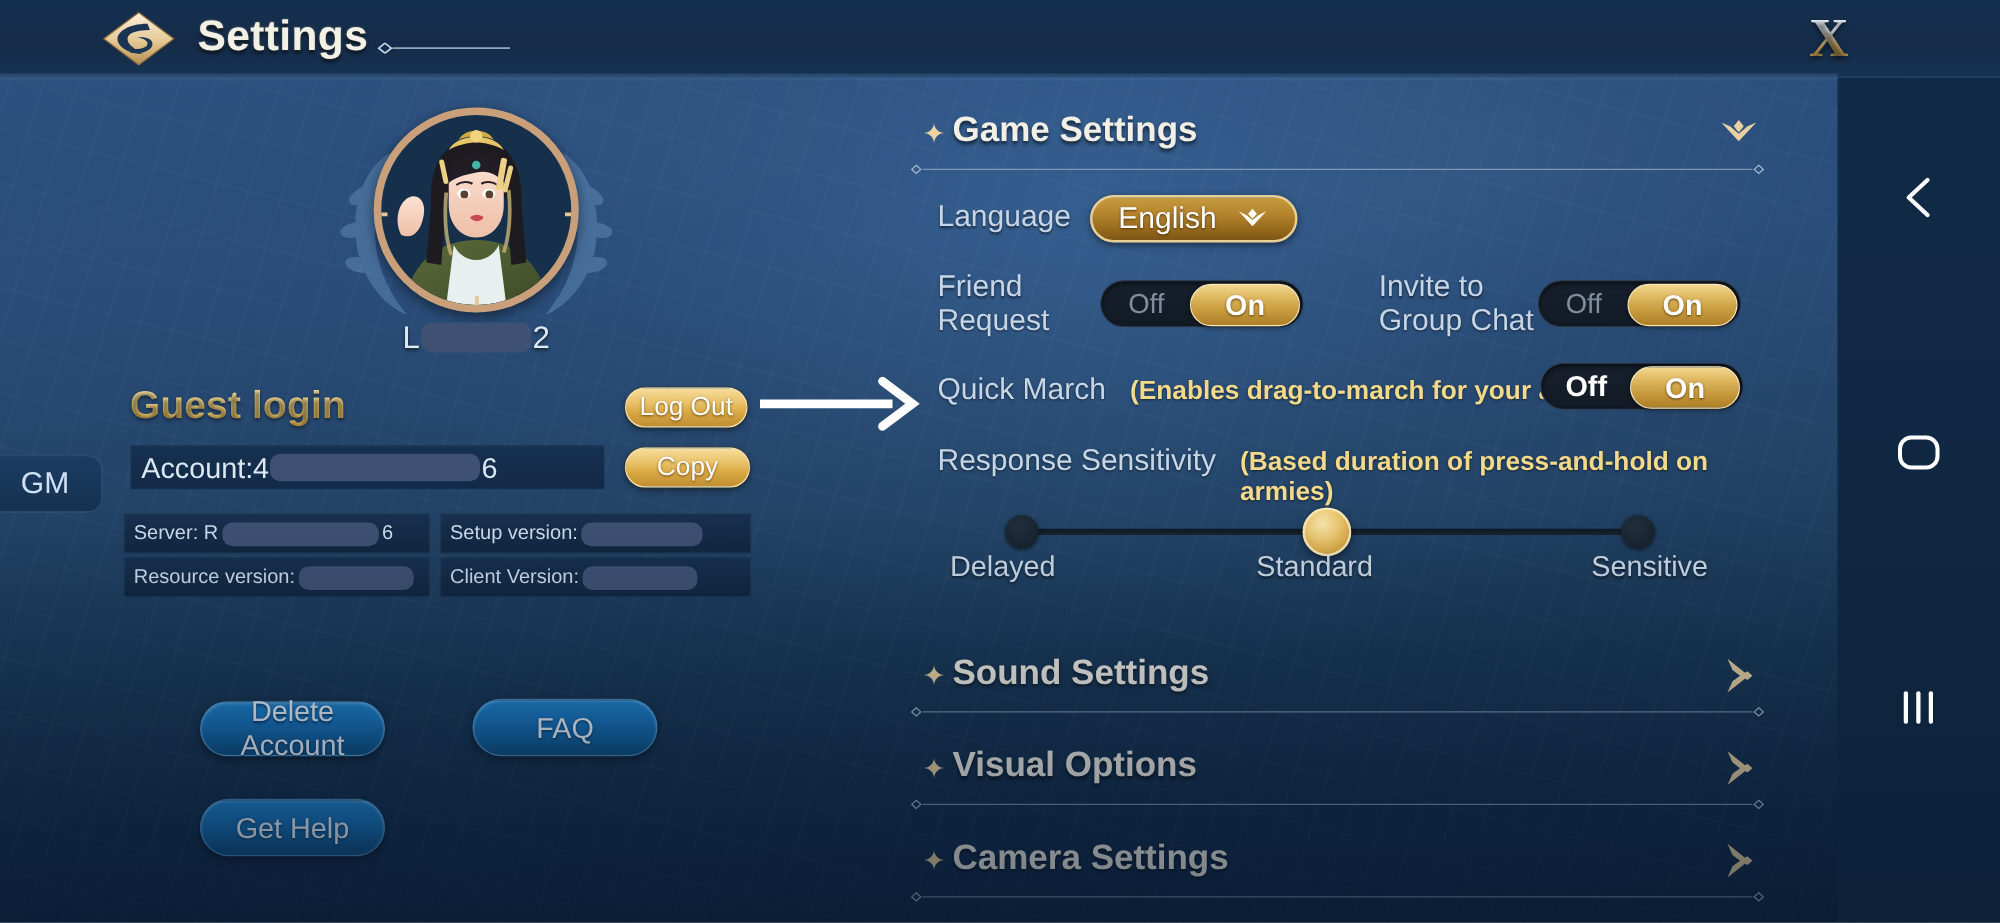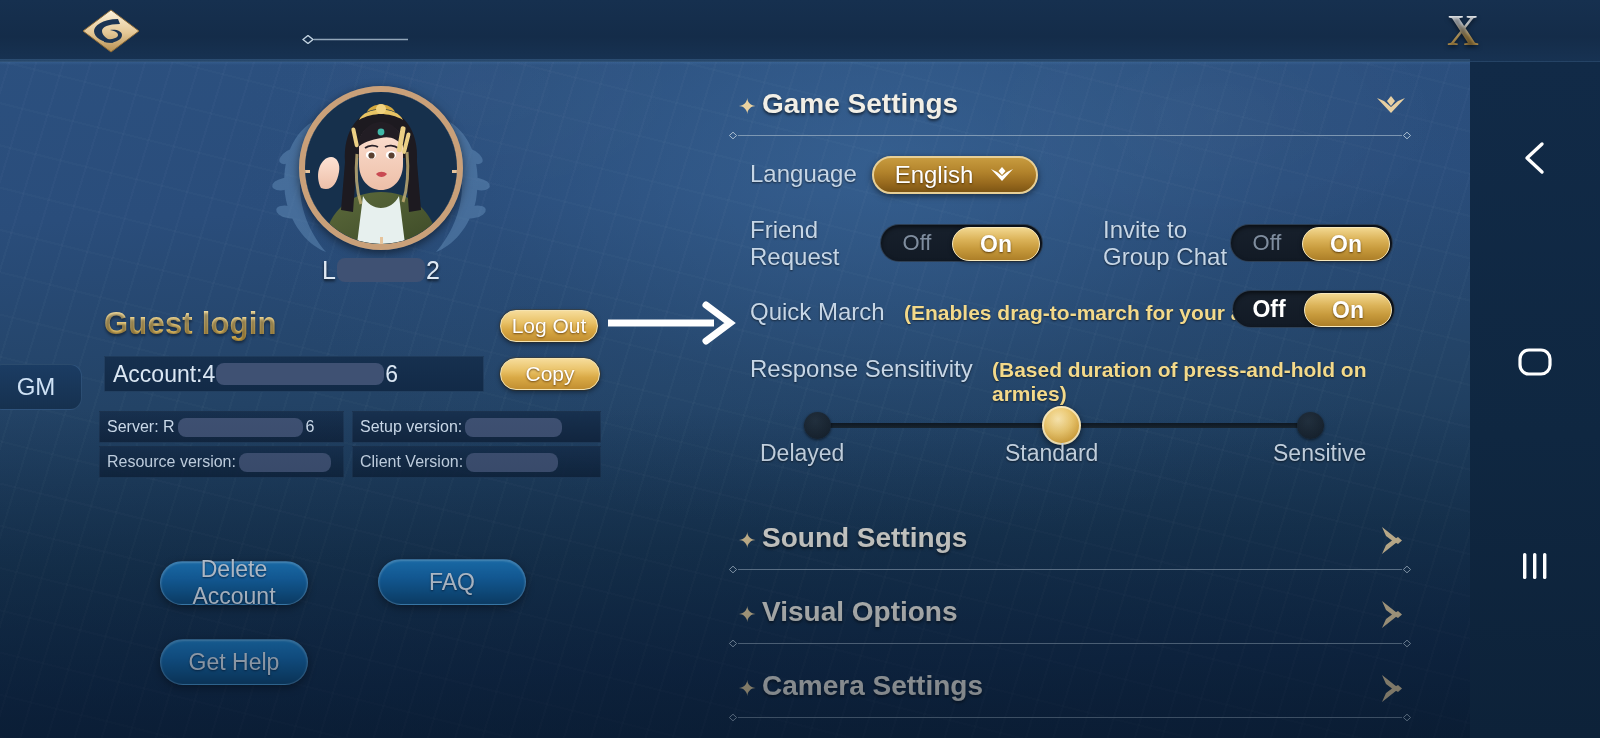--- a/index.html
+++ b/index.html
@@ -246,20 +246,21 @@
             <stop offset="100%" stop-color="#b68f52"></stop>
           </linearGradient>
         </defs>
         <path d="M31 2 L59 23 L31 44 L3 23 Z" fill="url(#gd)"></path>
         <path d="M31 2 L59 23 L31 44 L3 23 Z" fill="none" stroke="#8d6a36" stroke-width="1"></path>
         <path d="M38 11 C22 11 14 18 14 23 C14 29 22 35 34 35 C28 31 22 28 22 23 C22 19 28 16 40 16 Z" fill="#1b3453"></path>
         <path d="M24 34 C34 36 42 32 42 27 C42 23 36 21 30 22 C36 23 38 25 38 27 C38 30 32 32 24 31 Z" fill="#1b3453"></path>
       </svg>
     </div>
 
+    <div class="title-text">Settings</div>
 
     <div class="title-rule">
       <svg viewBox="0 0 106 9" width="106" height="9">
         <line x1="12" y1="4.5" x2="106" y2="4.5" stroke="#a9bccd" stroke-width="1.4" opacity=".85"></line>
         <path d="M6 0.5 L11 4.5 L6 8.5 L1 4.5 Z" fill="none" stroke="#c3d4e2" stroke-width="1.4"></path>
       </svg>
     </div>
 
     <div class="close-x">X</div>
   </div>

